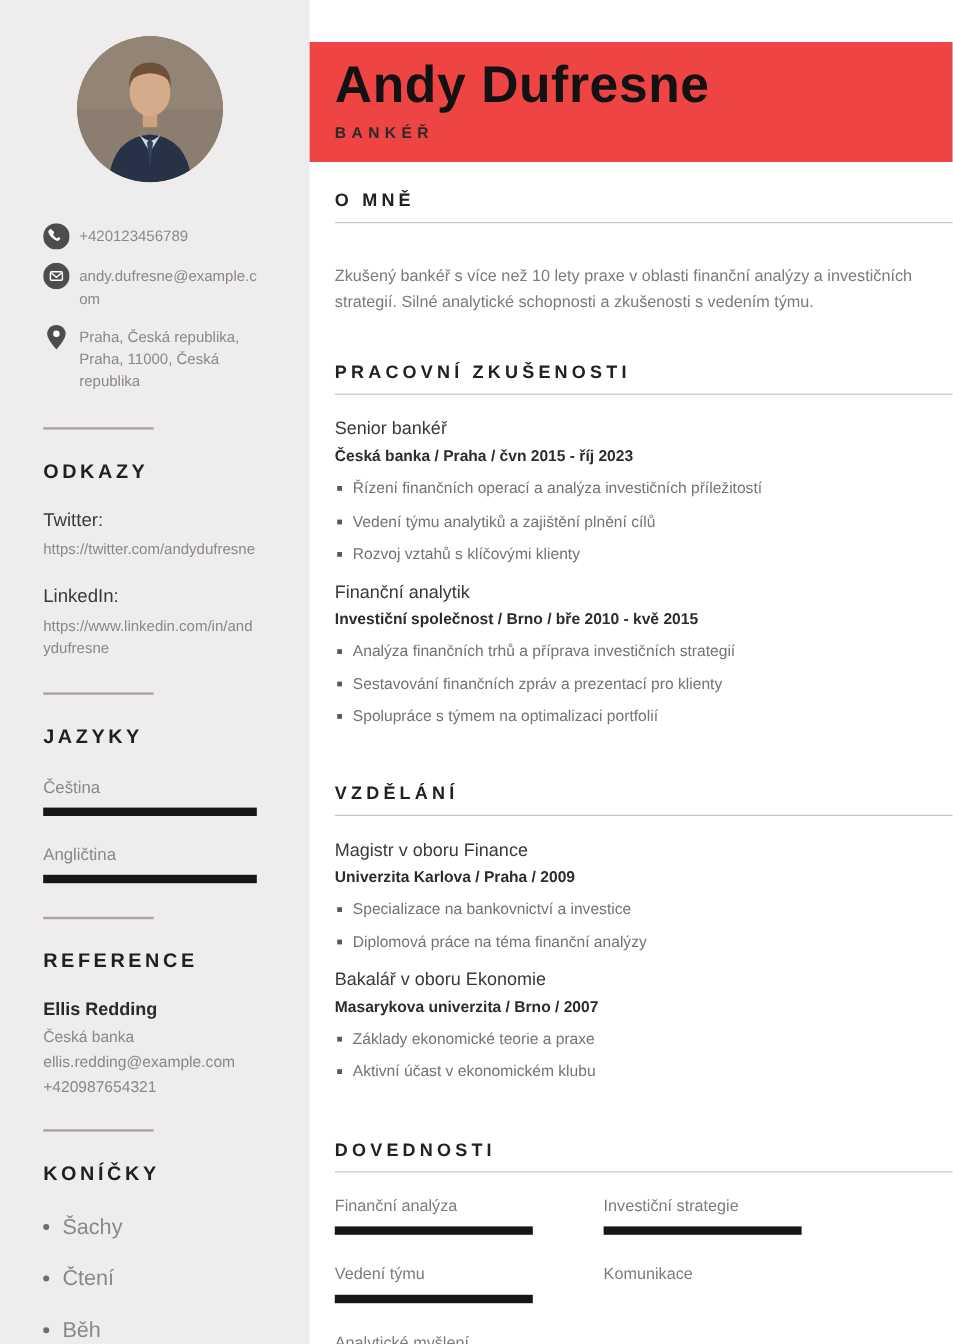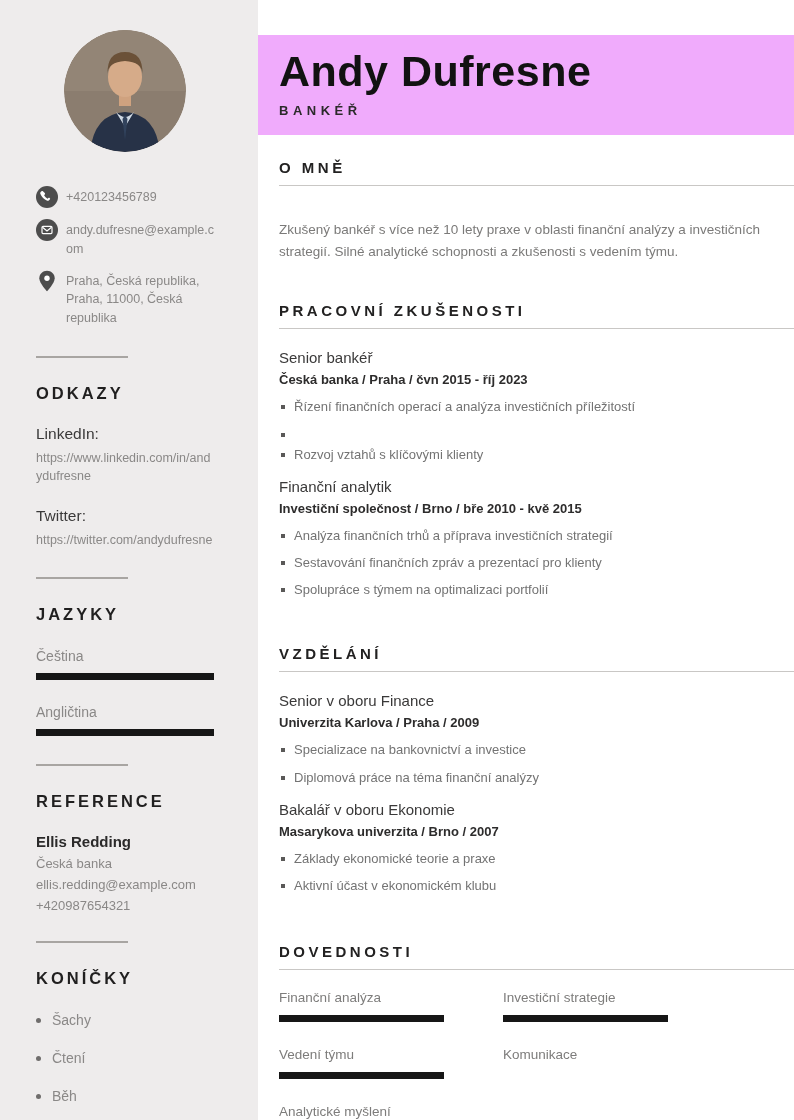--- a/index.html
+++ b/index.html
@@ -25,26 +25,26 @@
   .link-url { margin-top:6px; font-size:12.5px; color:#8a8887; line-height:1.45; overflow-wrap:anywhere; word-break:break-all; text-decoration:none; display:block; }
 
   .lang-item { margin-top:24px; }
   .lang-name { font-size:14px; color:#8a8887; }
   .level-bar { margin-top:9px; height:7px; background:#161616; width:100%; }
 
   .ref-name { margin-top:22px; font-size:15px; font-weight:700; color:#2b2a2a; }
   .ref-line { margin-top:6px; font-size:13px; color:#8a8887; }
 
   .hobby-list { list-style:none; margin-top:24px; }
-  .hobby-item { display:flex; align-items:center; margin-bottom:22px; font-size:14px; color:#8a8887; }
+  .hobby-item { display:flex; align-items:center; margin-bottom:22px; font-size:18px; color:#8a8887; }
   .hobby-dot { flex:none; width:5px; height:5px; border-radius:50%; background:#6f6d6c; margin-right:11px; }
 
   
   .main { flex:1; height:100%; background:#ffffff; }
-  .header-band { margin-top:35px; background:#f0abfc; padding:13px 20px 17px 21px; }
+  .header-band { margin-top:35px; background:#ef4444; padding:13px 20px 17px 21px; }
   .person-name { font-size:43px; font-weight:700; color:#121212; letter-spacing:0.5px; line-height:1.1; }
   .person-role { margin-top:8px; font-size:13px; font-weight:600; letter-spacing:4.5px; color:#2b2a2a; }
 
   .m-section { padding-left:21px; }
   .m-heading { font-size:15px; font-weight:700; letter-spacing:3.5px; color:#222121; }
   .m-rule { border:none; height:1px; background:#c9c7c5; margin-top:9px; }
 
   .about-section { margin-top:24px; }
   .about-text { margin-top:33px; font-size:13.5px; line-height:1.6; color:#7b7a79; padding-right:26px; }
 
@@ -114,26 +114,26 @@
         </svg>
         <span class="contact-text">Praha, Česká republika, Praha, 11000, Česká republika</span>
       </div>
     </div>
 
     <div class="side-divider"></div>
 
     <section>
       <h2 class="side-heading">ODKAZY</h2>
       <div>
+        <div class="link-label">Twitter:</div>
+        <a class="link-url" href="#">https://twitter.com/andydufresne</a>
+      </div>
+      <div>
         <div class="link-label">LinkedIn:</div>
         <a class="link-url" href="#">https://www.linkedin.com/in/andydufresne</a>
-      </div>
-      <div>
-        <div class="link-label">Twitter:</div>
-        <a class="link-url" href="#">https://twitter.com/andydufresne</a>
       </div>
     </section>
 
     <div class="side-divider"></div>
 
     <section>
       <h2 class="side-heading">JAZYKY</h2>
       <div class="lang-item">
         <div class="lang-name">Čeština</div>
         <div class="level-bar"></div>
@@ -196,20 +196,21 @@
       <div class="entry">
         <div class="entry-title">Senior bankéř</div>
         <div class="entry-meta">Česká banka / Praha / čvn 2015 - říj 2023</div>
         <ul class="bullet-list">
           <li class="bullet-item">
               <span class="bullet-sq"></span>
               <span class="bullet-text">Řízení finančních operací a analýza investičních příležitostí</span>
             </li>
           <li class="bullet-item">
               <span class="bullet-sq"></span>
+              <span class="bullet-text">Vedení týmu analytiků a zajištění plnění cílů</span>
             </li>
           <li class="bullet-item">
               <span class="bullet-sq"></span>
               <span class="bullet-text">Rozvoj vztahů s klíčovými klienty</span>
             </li>
         </ul>
       </div>
 
       <div class="entry">
         <div class="entry-title">Finanční analytik</div>
@@ -229,21 +230,21 @@
             </li>
         </ul>
       </div>
     </section>
 
     <section class="m-section edu-section">
       <h2 class="m-heading">VZDĚLÁNÍ</h2>
       <div class="m-rule"></div>
 
       <div class="entry">
-        <div class="entry-title">Senior v oboru Finance</div>
+        <div class="entry-title">Magistr v oboru Finance</div>
         <div class="entry-meta">Univerzita Karlova / Praha / 2009</div>
         <ul class="bullet-list">
           <li class="bullet-item">
               <span class="bullet-sq"></span>
               <span class="bullet-text">Specializace na bankovnictví a investice</span>
             </li>
           <li class="bullet-item">
               <span class="bullet-sq"></span>
               <span class="bullet-text">Diplomová práce na téma finanční analýzy</span>
             </li>

